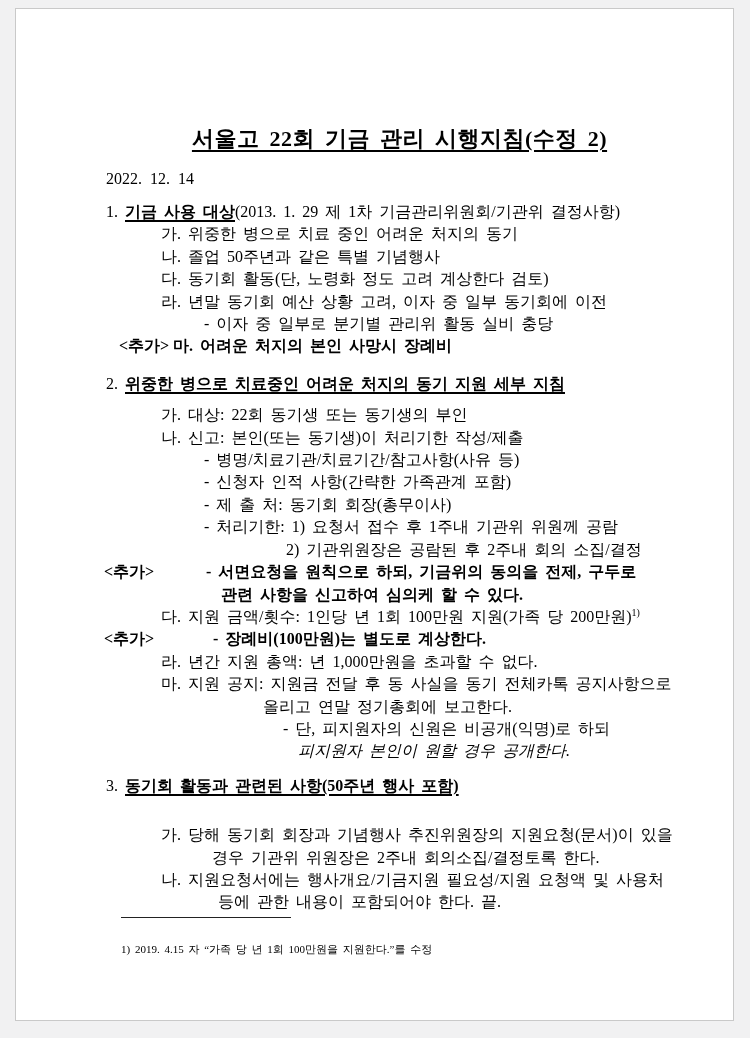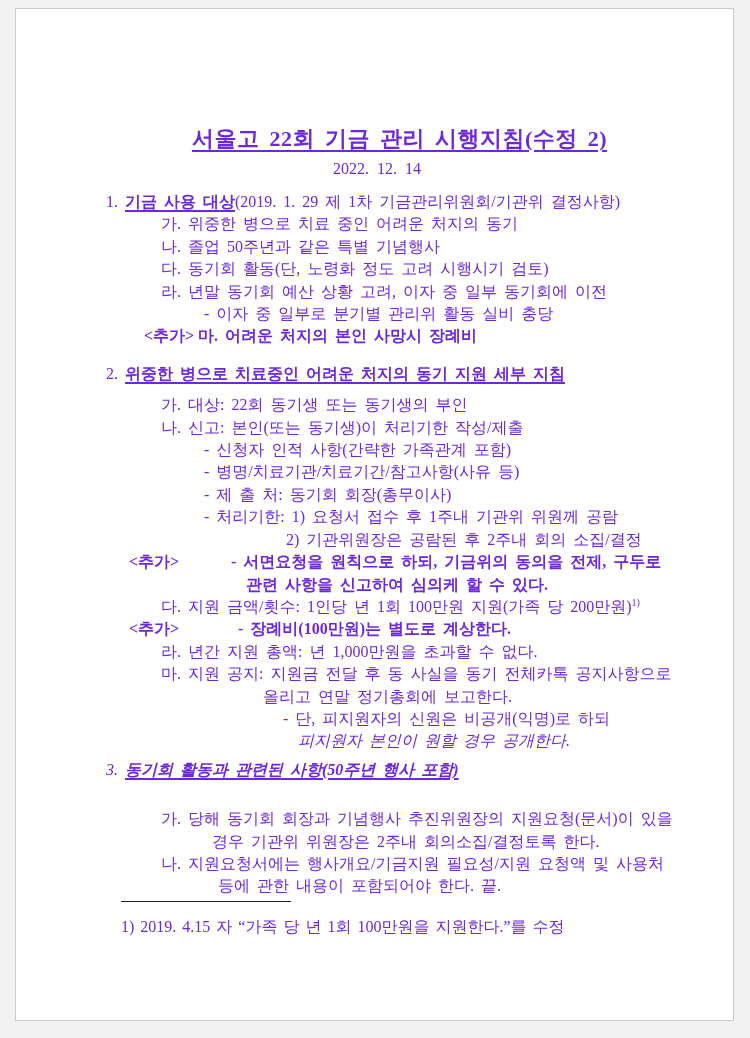--- a/index.html
+++ b/index.html
@@ -13,109 +13,109 @@
     position:absolute; left:15px; top:8px;
     width:719px; height:1013px;
     background:#ffffff;
     border:1px solid #c9c9c9;
     box-sizing:border-box;
     overflow:hidden;
   }
   .content {
     position:relative;
     padding:115px 40px 0 90px;
-    color:#6d28d9;
+    color:#000000;
   }
   .doc-title {
     font-size:22px; font-weight:bold;
     text-align:center; line-height:30px;
     letter-spacing:0.5px; word-spacing:4px;
     white-space:nowrap;
   }
   .doc-title span {
     text-decoration:underline;
     text-underline-offset:4px;
     text-decoration-thickness:1.5px;
   }
   .doc-date {
     font-size:16px; line-height:20px;
-    text-align:center; padding-right:45px;
-    margin-top:5px; word-spacing:4px;
+    text-align:left; padding-right:45px;
+    margin-top:15px; word-spacing:4px;
   }
   .line {
     position:relative;
     font-size:16px; line-height:22.4px;
     white-space:nowrap; word-spacing:3px;
   }
   .sec-head .h-num { font-weight:normal; }
   .sec-head .h-main {
     font-weight:bold;
     text-decoration:underline;
     text-underline-offset:3px;
     text-decoration-thickness:1.5px;
   }
-  .bold { font-weight:bold;margin-left:25px; }
+  .bold { font-weight:bold; }
   .add-marker { position:absolute; font-weight:bold; left:-2px; }
   .add-marker.m1 { left:13px; }
   
   .ind-item  { padding-left:55px;font-family:Liberation Serif, serif; }
   .ind-dash  { padding-left:98px; }
   .ind-num2  { padding-left:180px; }
   .ind-add1  { padding-left:100px; }
   .ind-add1b { padding-left:115px; }
   .ind-add2  { padding-left:107px; }
   .ind-s1e   { padding-left:67px; }
   .ind-olligo{ padding-left:157px; }
   .ind-dan   { padding-left:177px; }
   .ind-piji  { padding-left:192px;font-style:italic; }
   .ind-gyeongu { padding-left:106px; }
   .ind-deunge  { padding-left:112px; }
   
   .mt-s1h  { margin-top:12px; }
   .mt-s2h  { margin-top:15px; }
   .mt-s2b  { margin-top:9px; }
-  .mt-s3h  { margin-top:6px;font-style:italic; }
+  .mt-s3h  { margin-top:12px; }
   .mt-s3b  { margin-top:27px; }
   sup.fn {
     font-size:10px; vertical-align:super; line-height:0;
   }
   .foot-rule {
     margin:3px 0 0 15px;
     width:170px; height:0;
     border-top:1.6px solid #222;
   }
   .foot-text {
-    font-size:16px; line-height:18px;
-    padding-left:15px; margin-top:16px;
+    font-size:11px; line-height:18px;
+    padding-left:15px; margin-top:22px;
     white-space:nowrap; word-spacing:2px;
   }
 </style>
 </head>
 <body>
 
 <div class="page">
   <div class="content">
 
     <div class="doc-title"><span>서울고 22회 기금 관리 시행지침(수정 2)</span></div>
 
     <div class="doc-date">2022. 12. 14</div>
 
-    <div class="line sec-head mt-s1h"><span class="h-num">1.</span> <span class="h-main">기금 사용 대상</span><span>(2019. 1. 29 제 1차 기금관리위원회/기관위 결정사항)</span></div>
+    <div class="line sec-head mt-s1h"><span class="h-num">1.</span> <span class="h-main">기금 사용 대상</span><span>(2013. 1. 29 제 1차 기금관리위원회/기관위 결정사항)</span></div>
     <div class="line ind-item">가. 위중한 병으로 치료 중인 어려운 처지의 동기</div>
     <div class="line ind-item">나. 졸업 50주년과 같은 특별 기념행사</div>
-    <div class="line ind-item">다. 동기회 활동(단, 노령화 정도 고려 시행시기 검토)</div>
+    <div class="line ind-item">다. 동기회 활동(단, 노령화 정도 고려 계상한다 검토)</div>
     <div class="line ind-item">라. 년말 동기회 예산 상황 고려, 이자 중 일부 동기회에 이전</div>
     <div class="line ind-dash">- 이자 중 일부로 분기별 관리위 활동 실비 충당</div>
     <div class="line ind-s1e bold"><span class="add-marker m1">&lt;추가&gt;</span><span>마. 어려운 처지의 본인 사망시 장례비</span></div>
 
     <div class="line sec-head mt-s2h"><span class="h-num">2.</span> <span class="h-main">위중한 병으로 치료중인 어려운 처지의 동기 지원 세부 지침</span></div>
     <div class="line ind-item mt-s2b">가. 대상: 22회 동기생 또는 동기생의 부인</div>
     <div class="line ind-item">나. 신고: 본인(또는 동기생)이 처리기한 작성/제출</div>
+    <div class="line ind-dash">- 병명/치료기관/치료기간/참고사항(사유 등)</div>
     <div class="line ind-dash">- 신청자 인적 사항(간략한 가족관계 포함)</div>
-    <div class="line ind-dash">- 병명/치료기관/치료기간/참고사항(사유 등)</div>
     <div class="line ind-dash">- 제 출 처: 동기회 회장(총무이사)</div>
     <div class="line ind-dash">- 처리기한: 1) 요청서 접수 후 1주내 기관위 위원께 공람</div>
     <div class="line ind-num2">2) 기관위원장은 공람된 후 2주내 회의 소집/결정</div>
     <div class="line ind-add1 bold"><span class="add-marker">&lt;추가&gt;</span><span>- 서면요청을 원칙으로 하되, 기금위의 동의을 전제, 구두로</span></div>
     <div class="line ind-add1b bold">관련 사항을 신고하여 심의케 할 수 있다.</div>
     <div class="line ind-item"><span>다. 지원 금액/횟수: 1인당 년 1회 100만원 지원(가족 당 200만원)</span><sup class="fn">1)</sup></div>
     <div class="line ind-add2 bold"><span class="add-marker">&lt;추가&gt;</span><span>- 장례비(100만원)는 별도로 계상한다.</span></div>
     <div class="line ind-item">라. 년간 지원 총액: 년 1,000만원을 초과할 수 없다.</div>
     <div class="line ind-item">마. 지원 공지: 지원금 전달 후 동 사실을 동기 전체카톡 공지사항으로</div>
     <div class="line ind-olligo">올리고 연말 정기총회에 보고한다.</div>

